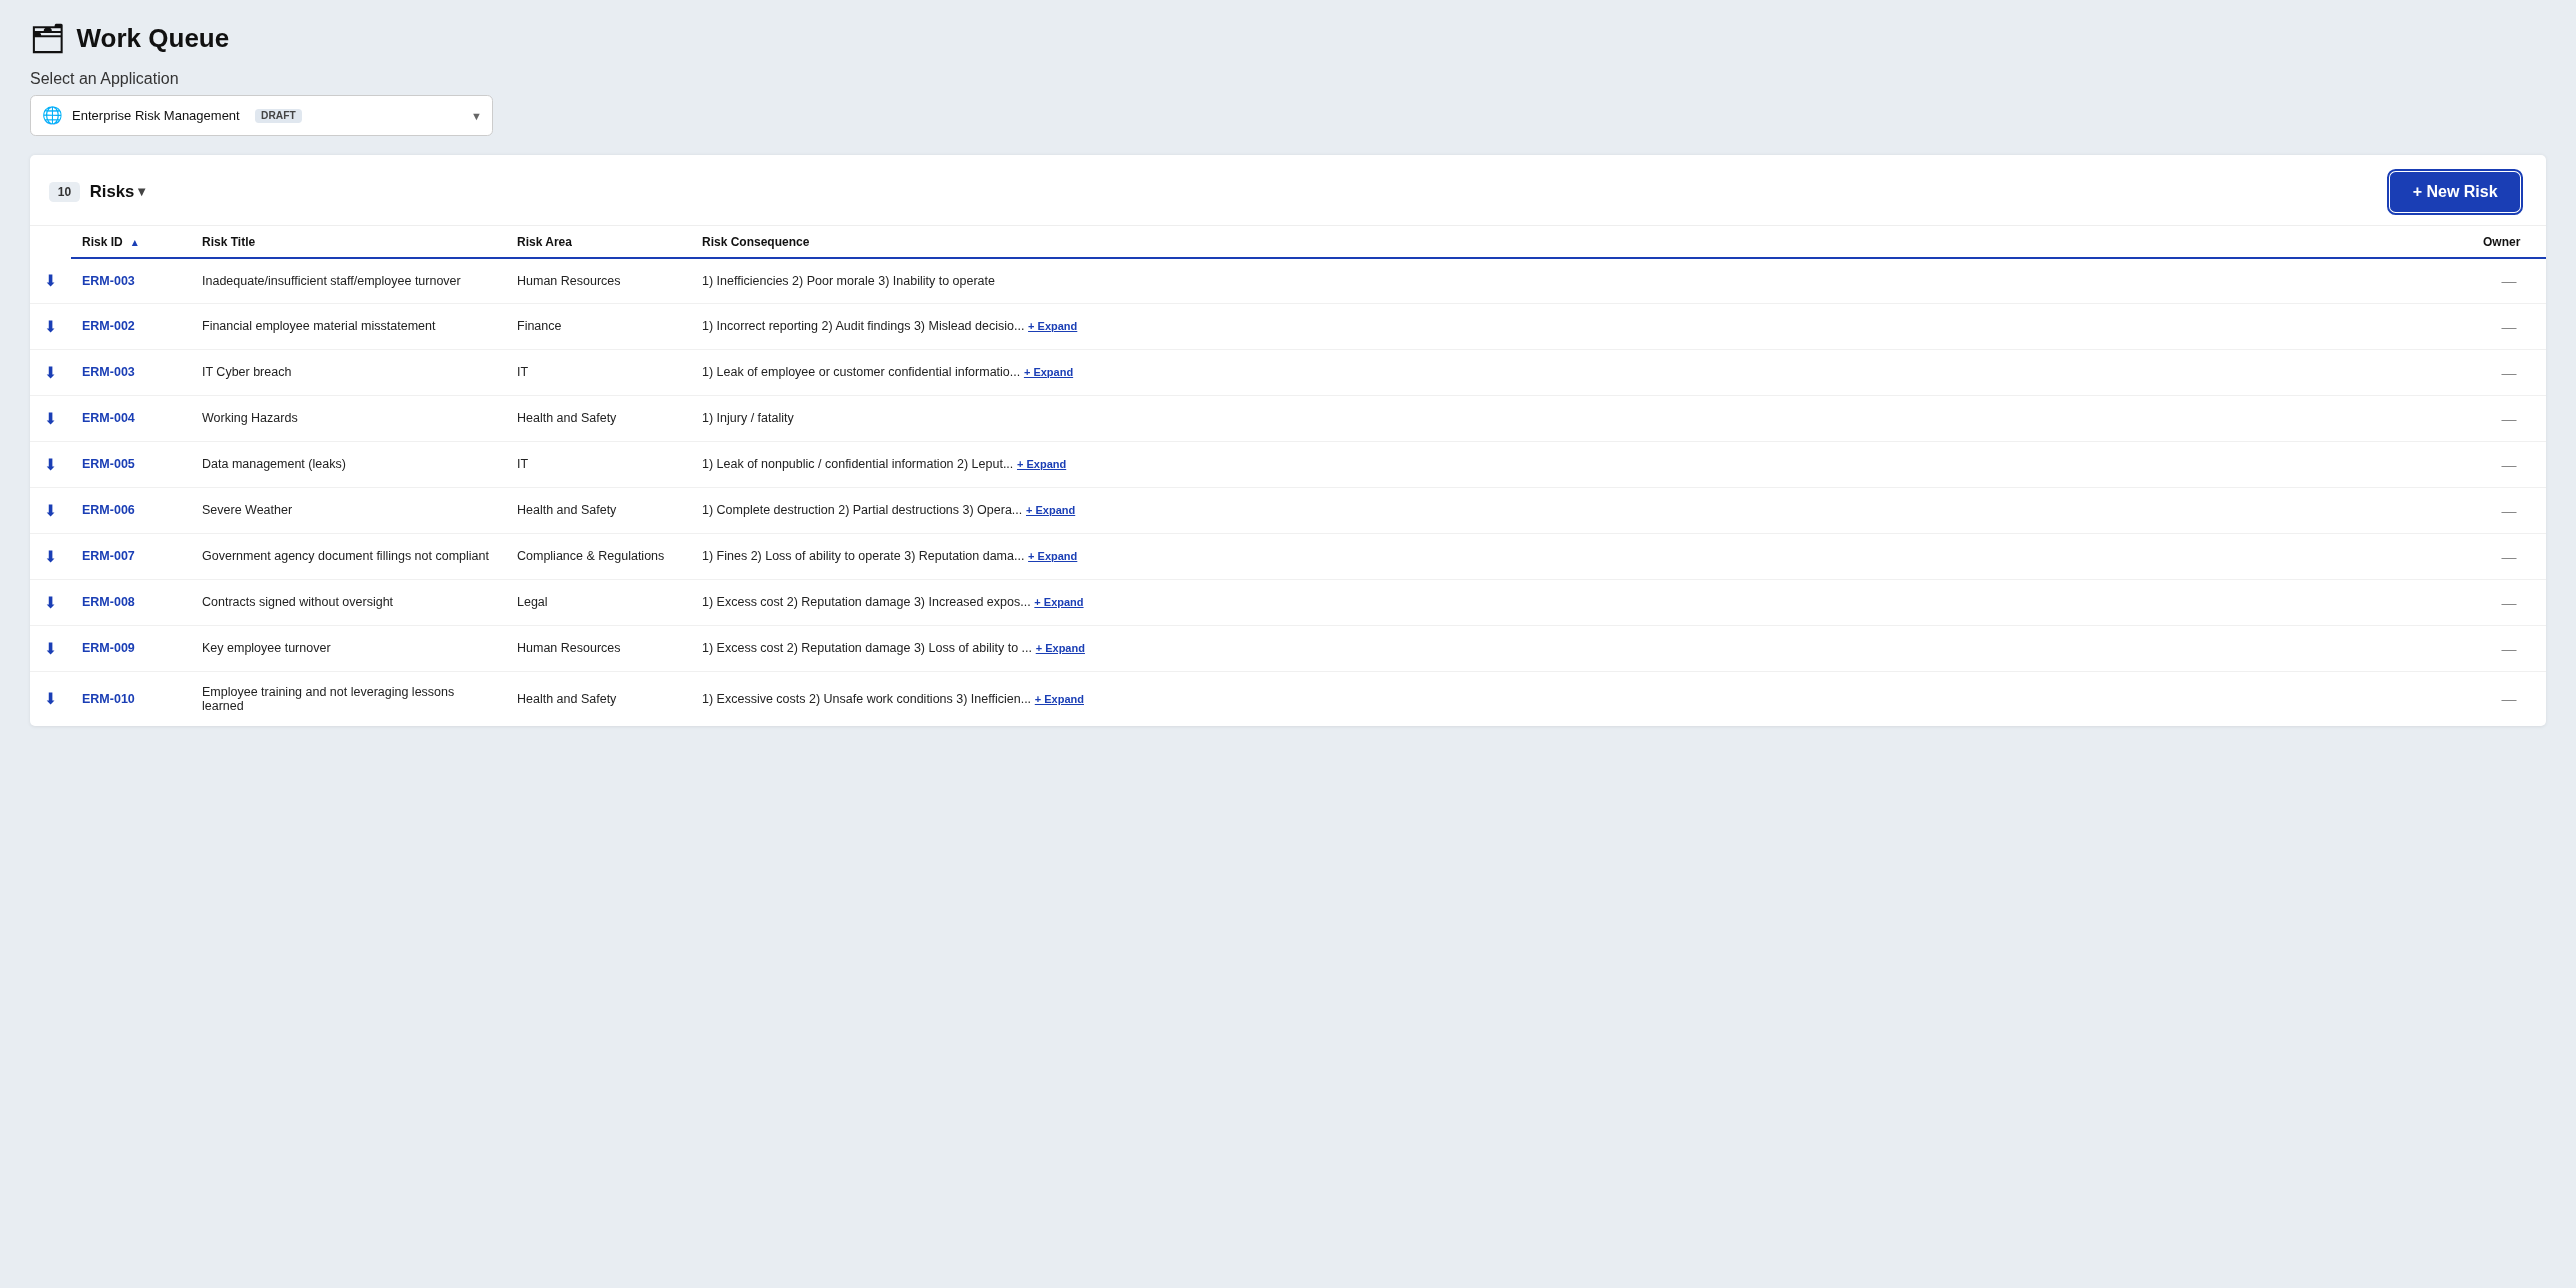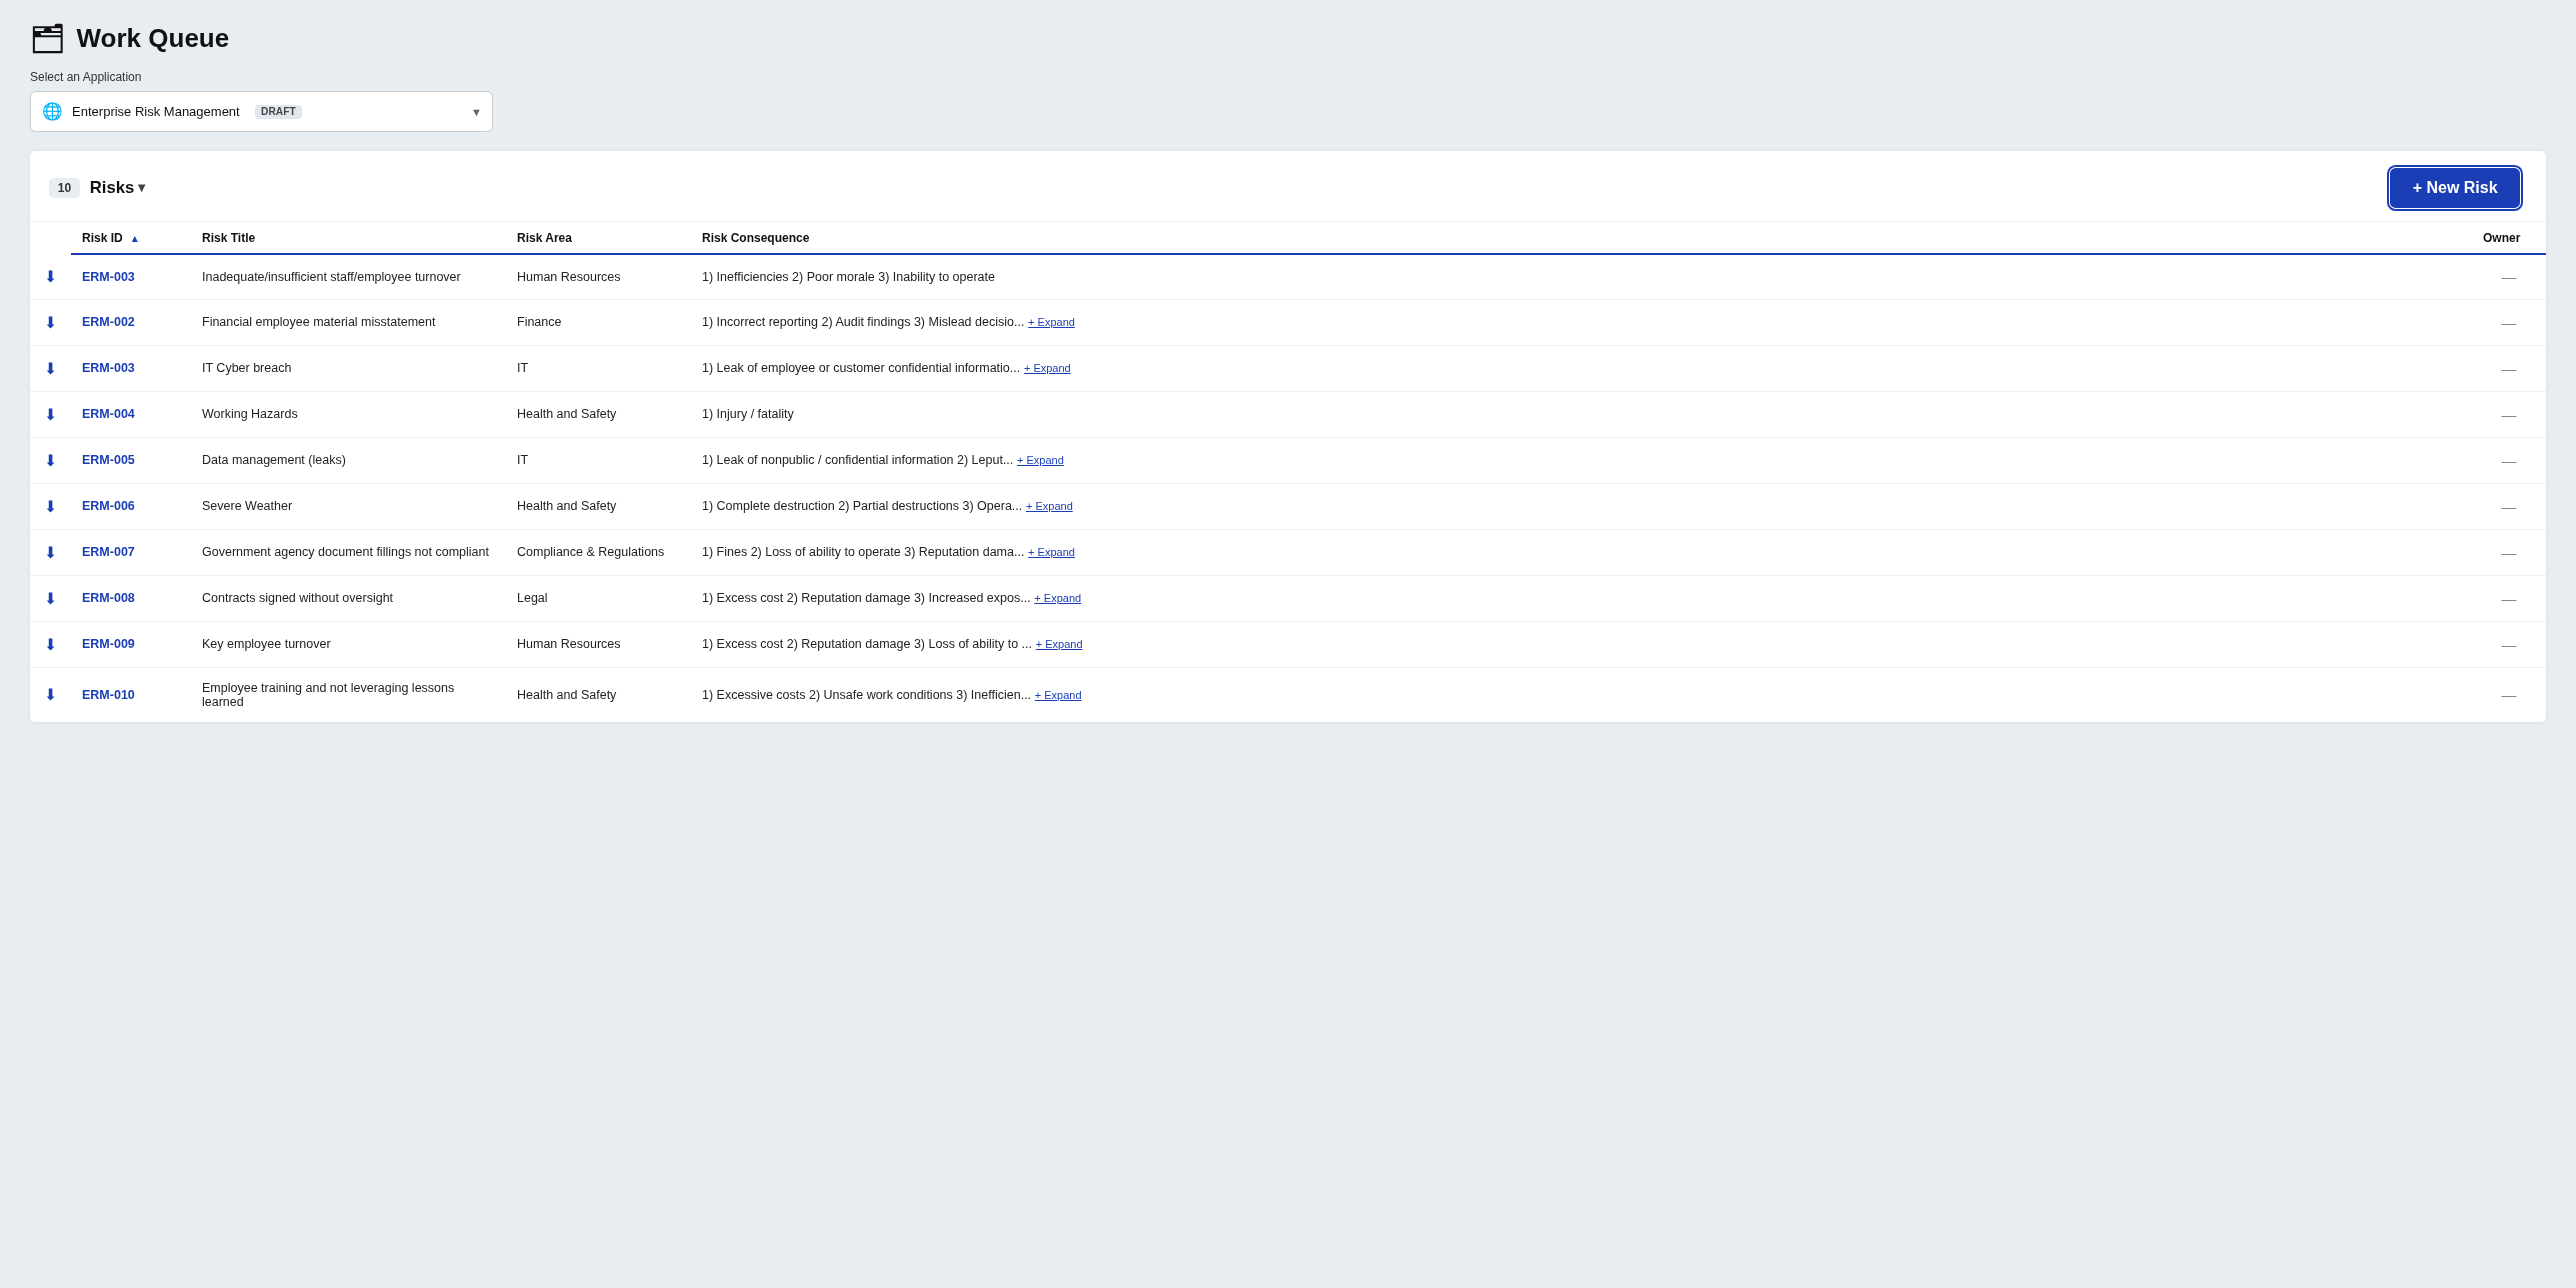--- a/index.html
+++ b/index.html
@@ -17,21 +17,21 @@
       gap: 11px;
       font-size: 26px;
       font-weight: 700;
       margin-bottom: 15px;
       color: #111;
     }
     .folder-icon {
       font-size: 28px;
     }
     .select-label {
-      font-size: 12px;
+      font-size: 16px;
       color: #333;
       margin-bottom: 7.4px;
       font-weight: 500;
     }
     .filter-row {
       display: flex;
       gap: 15px;
       margin-bottom: 18.5px;
     }
     .app-select-wrapper {
@@ -196,21 +196,21 @@
       font-size: 16.7px;
     }
     .risk-id-link {
       color: #1a3eb5;
       font-weight: 600;
       text-decoration: none;
       cursor: pointer;
     }
     .expand-link {
       color: #1a3eb5;
-      font-weight: 400;
+      font-weight: 700;
       font-size: 11px;
       cursor: pointer;
       white-space: nowrap;
       margin-left: 3.7px;
     }
     .owner-dash {
       color: #888;
       font-size: 15px;
       text-align: center;
     }

